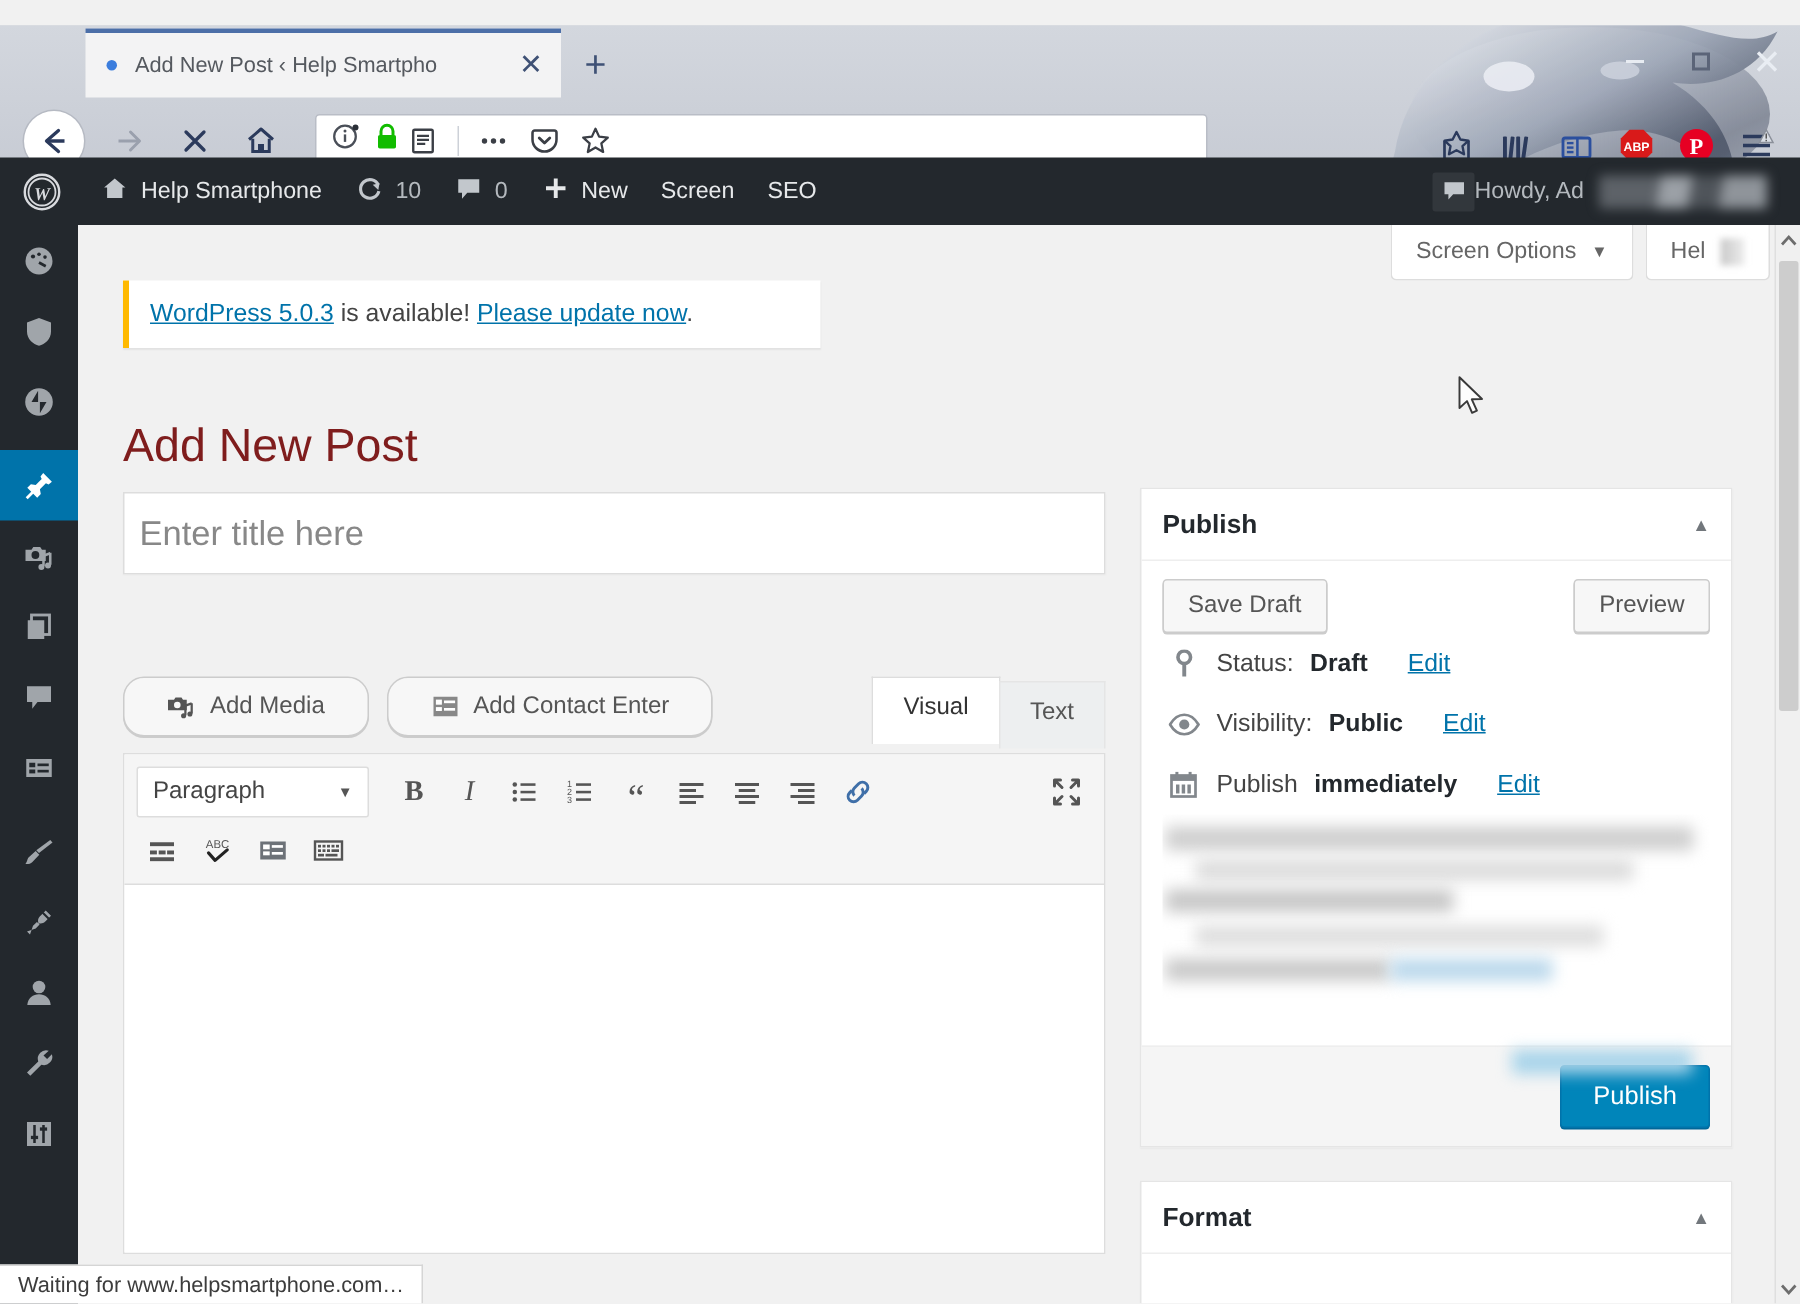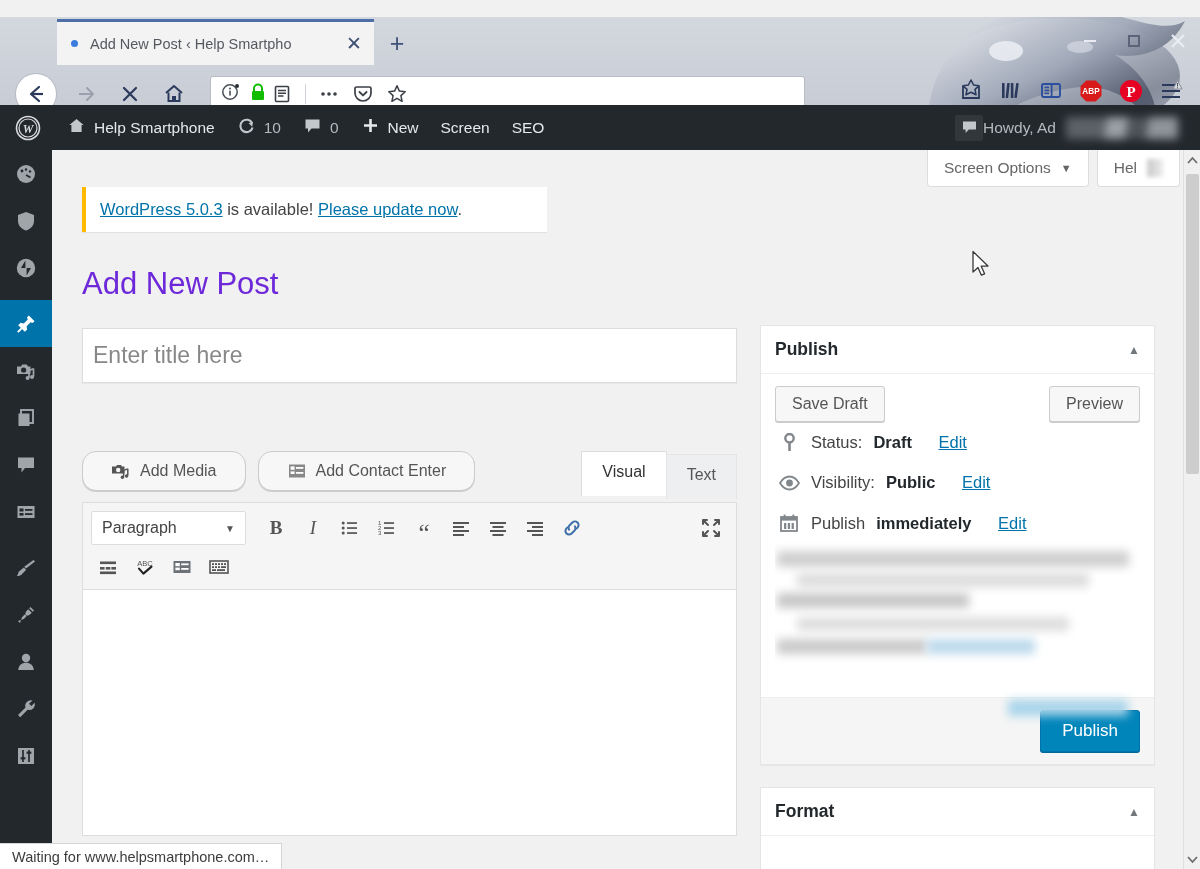--- a/index.html
+++ b/index.html
@@ -82,21 +82,21 @@
     white-space: nowrap; overflow: hidden;
   }
   .url-text b { color: #1c1d20; font-weight: 700; }
   .url-icons { display: flex; align-items: center; gap: 4px; flex: none; }
   .url-icons .divider { width: 1px; height: 20px; background: #cdd1d8; margin: 0 4px; }
   .uicon { width: 30px; height: 30px; display: flex; align-items: center; justify-content: center; color: #3b3f46; }
   .toolbar-right {
     position: absolute; right: 8px; top: 48px; height: 57px;
     display: flex; align-items: center; gap: 6px; padding-right: 4px;
   }
-  .tbicon { width: 34px; height: 34px; display: flex; align-items: flex-start; justify-content: center; }
+  .tbicon { width: 34px; height: 34px; display: flex; align-items: flex-end; justify-content: center; }
 
   
   .adminbar {
     position: absolute; top: 105px; left: 0; width: 1200px; height: 45px;
     background: #23282d; color: #b4b9be;
     display: flex; align-items: center; font-size: 15.5px; z-index: 6;
   }
   .ab-item { display: flex; align-items: center; gap: 8px; padding: 0 11px; height: 45px; color: #e6e8ea; }
   .ab-item .num { color: #b4b9be; }
   .ab-logo { width: 56px; display: flex; align-items: center; justify-content: center; }
@@ -150,22 +150,22 @@
 
   .notice {
     position: absolute; left: 30px; top: 37px; width: 465px;
     background: #fff; border-left: 4px solid #ffb900;
     box-shadow: 0 1px 1px rgba(0,0,0,.06);
     padding: 13px 14px; font-size: 16.5px; color: #444;
   }
   .notice a { color: #0073aa; text-decoration: underline; }
 
   .page-title {
-    position: absolute; left: 30px; top: 116px;
-    font-size: 31px; font-weight: 400; color: #6d28d9;
+    position: absolute; left: 30px; top: 129px;
+    font-size: 31px; font-weight: 400; color: #7f1d1d;
   }
 
   
   .maincol {
     position: absolute; left: 30px; top: 178px; width: 655px;
   }
   .titlefield {
     width: 100%; height: 55px; background: #fff;
     border: 1px solid #ddd; box-shadow: 0 1px 1px rgba(0,0,0,.04);
     display: flex; align-items: center; padding: 0 10px;

